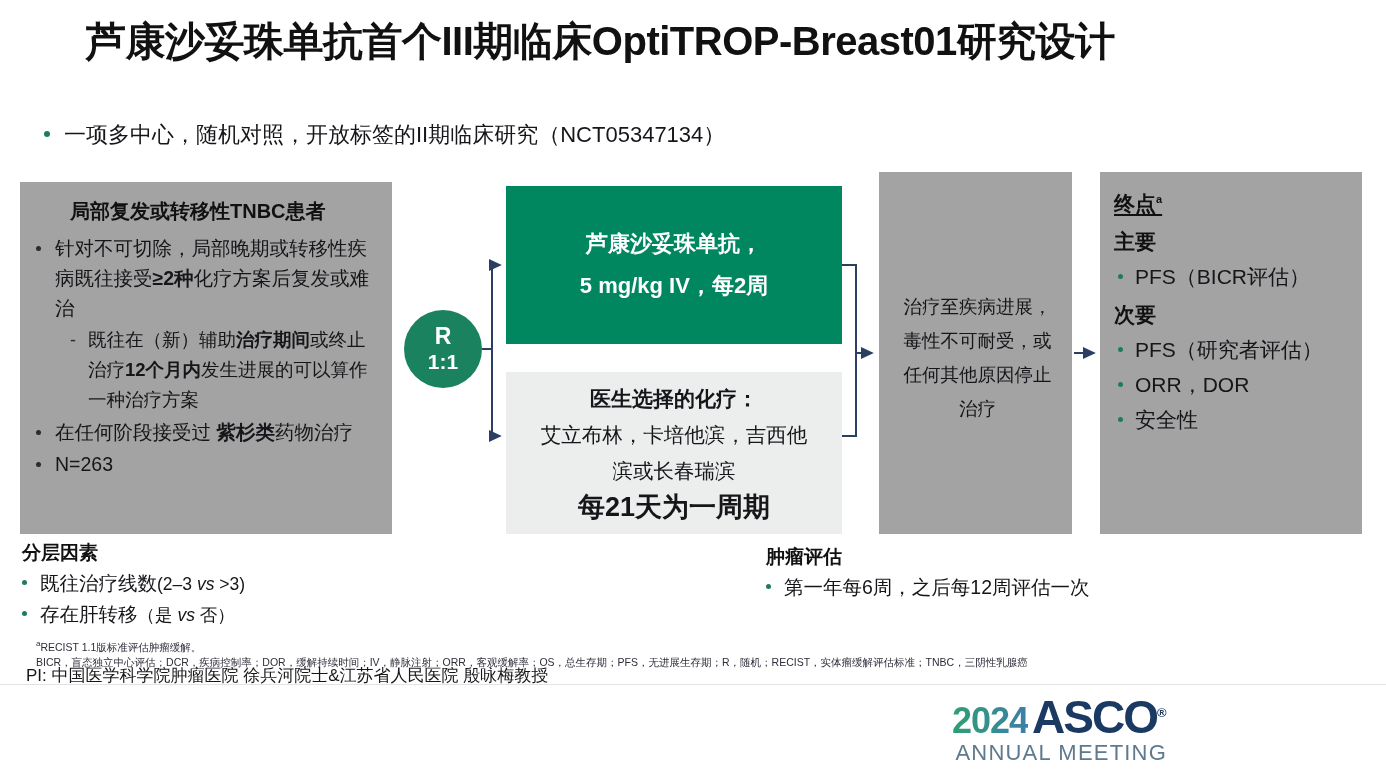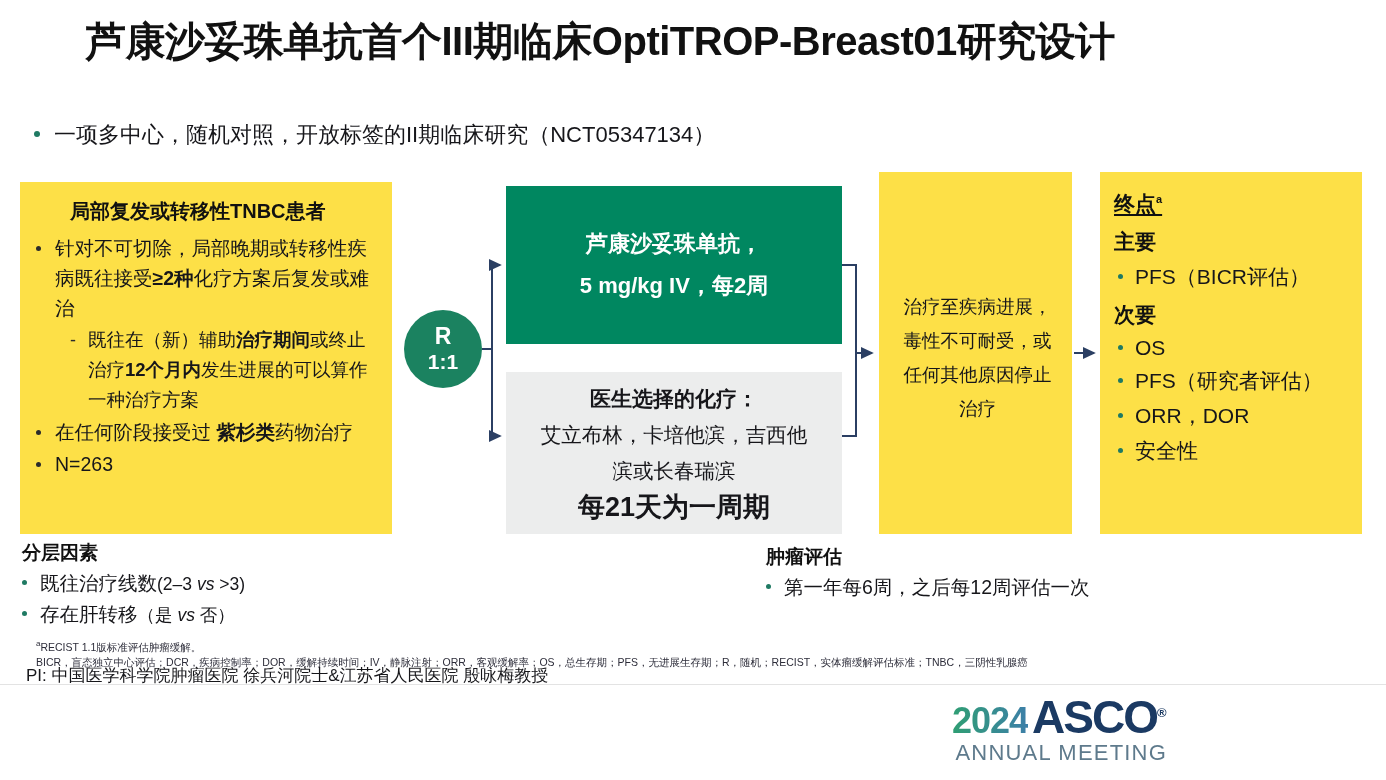--- a/index.html
+++ b/index.html
@@ -14,31 +14,31 @@
 
   
   .title {
     position: absolute; left: 86px; top: 14px;
     font-size: 40px; font-weight: bold; letter-spacing: -0.5px;
     color: #111111; white-space: nowrap;
   }
 
   
   .subtitle-row {
-    position: absolute; left: 34px; top: 120px;
+    position: absolute; left: 44px; top: 120px;
     display: flex; align-items: baseline; gap: 14px;
   }
   .sub-dot {
     width: 6px; height: 6px; border-radius: 50%;
     background: #1f7a63; position: relative; top: -5px; flex: 0 0 auto;
   }
   .subtitle-text { font-size: 22px; color: #16161a; white-space: nowrap; }
 
   
-  .panel { position: absolute; background: #fde047; }
+  .panel { position: absolute; background: #a3a3a3; }
 
   #panel-population { left: 20px; top: 182px; width: 372px; height: 352px; padding: 16px 14px 0 14px; }
   #panel-duration  { left: 879px; top: 172px; width: 193px; height: 362px; }
   #panel-endpoints { left: 1100px; top: 172px; width: 262px; height: 362px; padding: 18px 12px 0 14px; }
 
   
   .pop-head { font-size: 20px; font-weight: bold; color: #111; margin: 0 0 8px 36px; }
   .bullet-l1 { display: flex; gap: 14px; margin: 0 0 2px 2px; }
   .bullet-l1 .dot {
     width: 5px; height: 5px; border-radius: 50%; background: #2b2b2b;
@@ -210,24 +210,20 @@
     <div id="endpoints-primary-list">
         <div class="ep-item">
           <span class="dot"></span>
           <span class="txt">PFS（BICR评估）</span>
         </div>
       </div>
     <div class="ep-sub">次要</div>
     <div id="endpoints-secondary-list">
         <div class="ep-item">
           <span class="dot"></span>
-          <span class="txt">OS</span>
-        </div>
-        <div class="ep-item">
-          <span class="dot"></span>
           <span class="txt">PFS（研究者评估）</span>
         </div>
         <div class="ep-item">
           <span class="dot"></span>
           <span class="txt">ORR，DOR</span>
         </div>
         <div class="ep-item">
           <span class="dot"></span>
           <span class="txt">安全性</span>
         </div>

